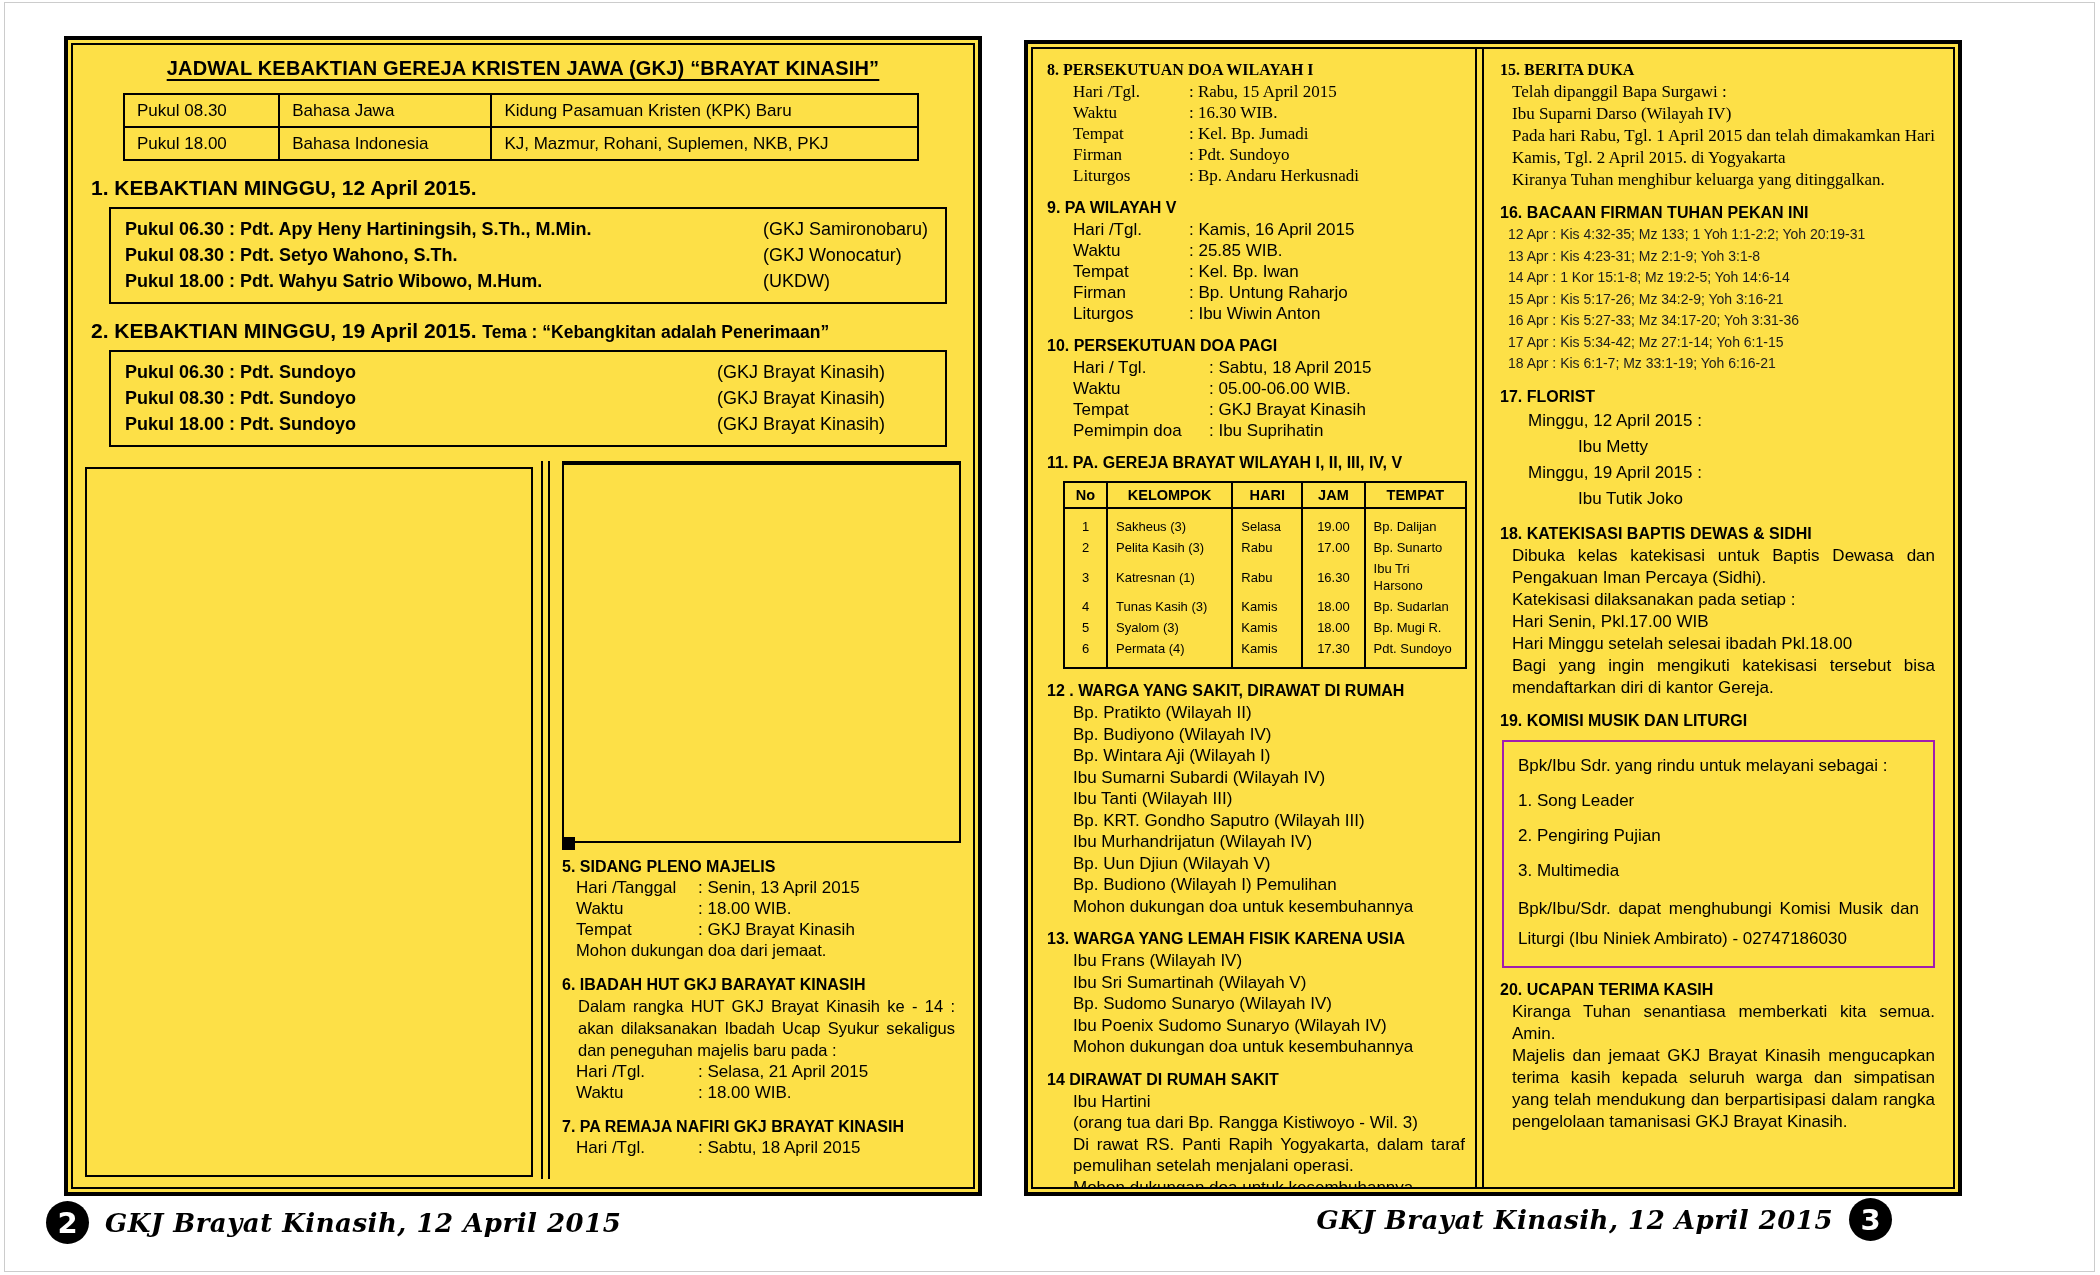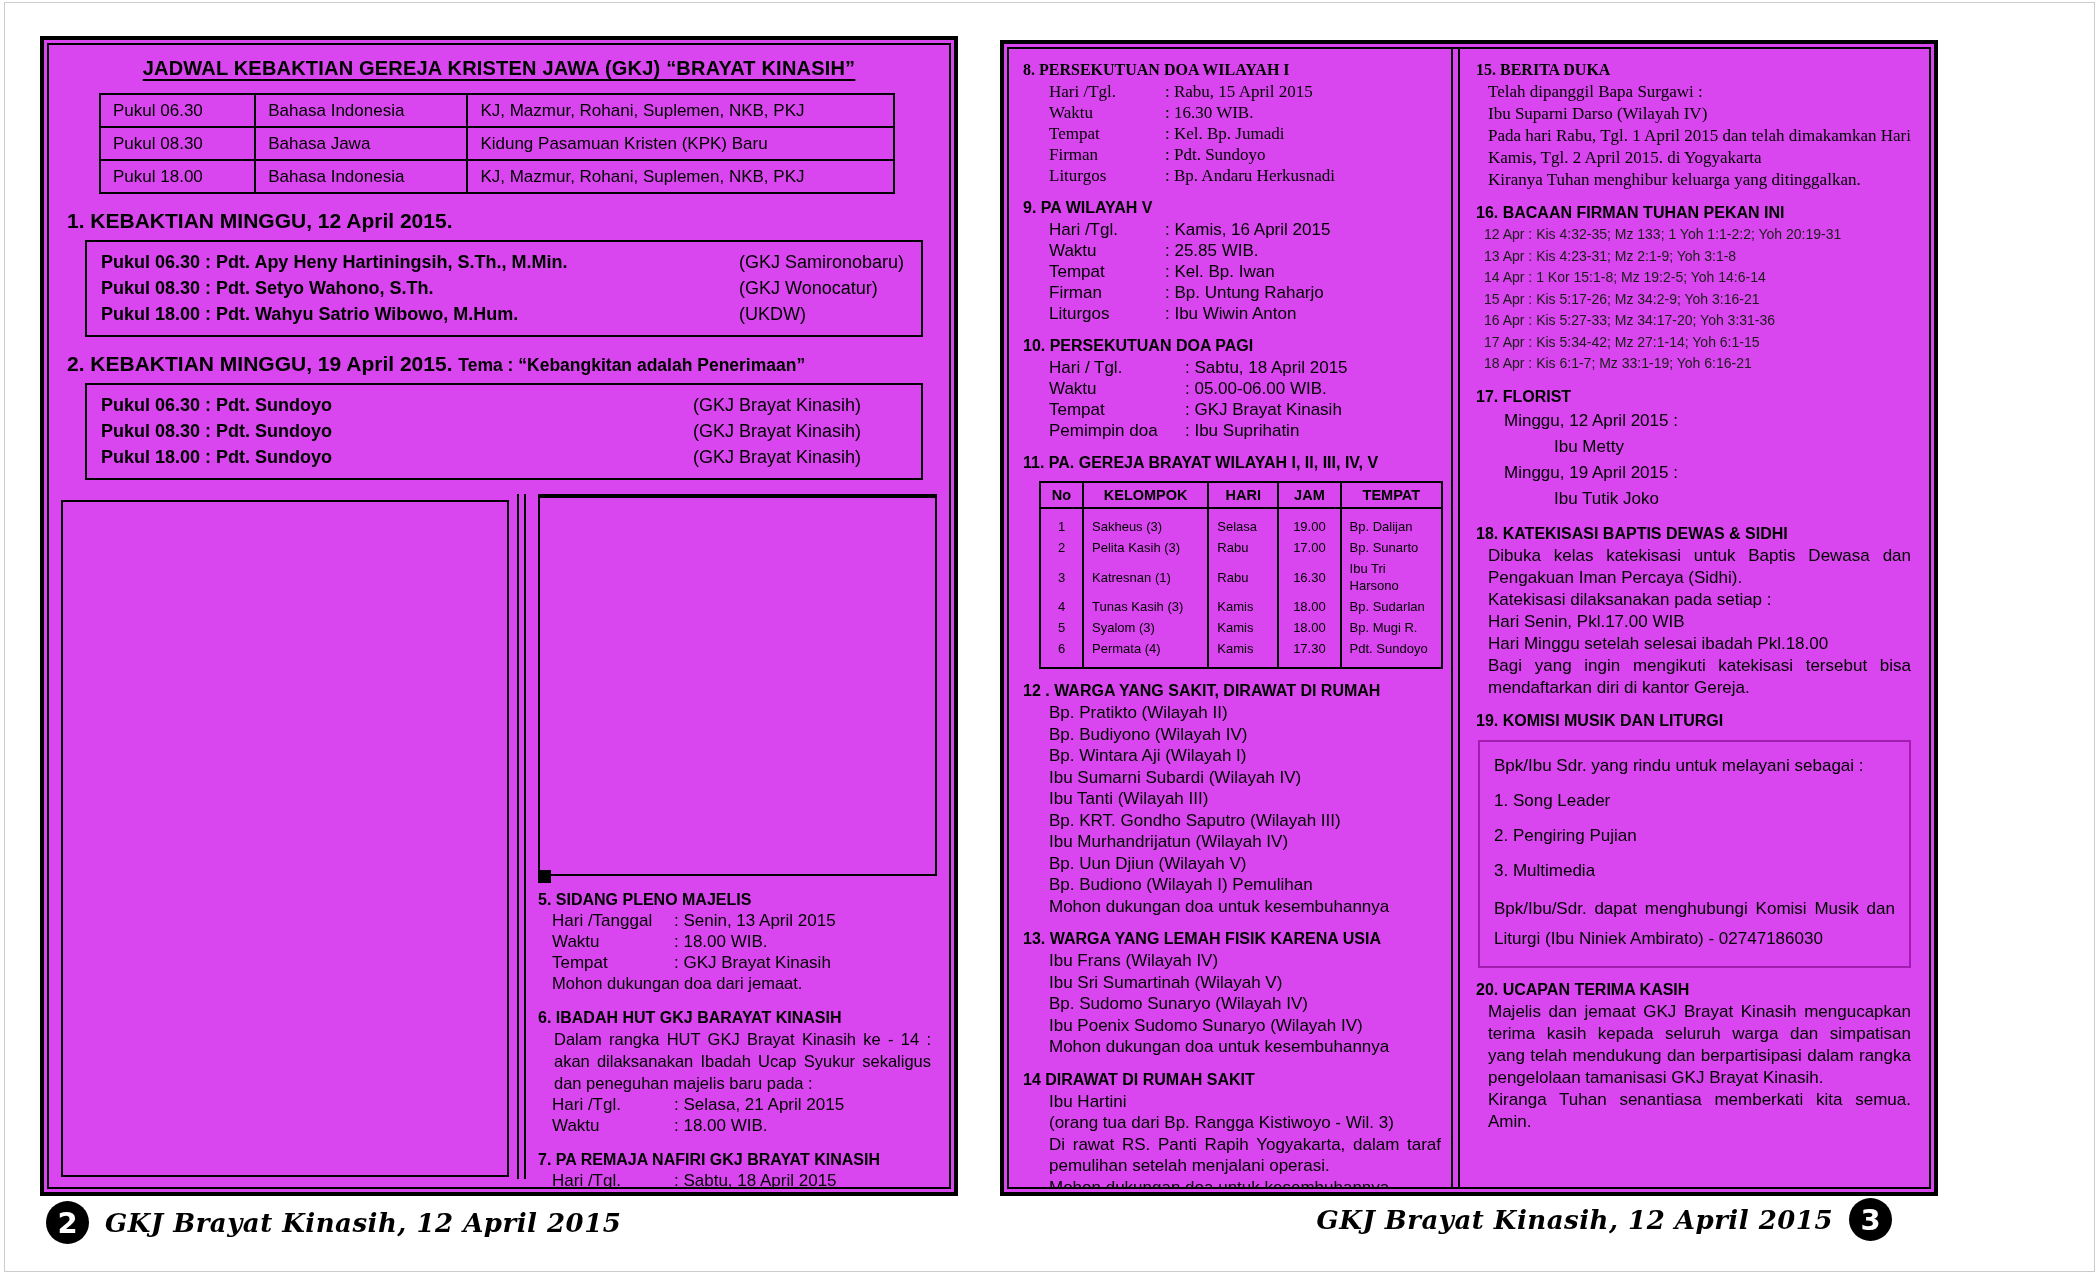--- a/index.html
+++ b/index.html
@@ -3,21 +3,21 @@
 <meta charset="utf-8">
 <style>
   html,body{margin:0;padding:0;}
   body{
     width:2100px;height:1275px;position:relative;background:#ffffff;
     font-family:"Liberation Sans", sans-serif;color:#000;overflow:hidden;
   }
   .scan-edge{position:absolute;left:4px;top:2px;right:5px;bottom:3px;border:1px solid #cccccc;pointer-events:none;}
 
   
-  .page{position:absolute;border:4px solid #000;background:#d946ef;}
+  .page{position:absolute;border:4px solid #000;background:#fde047;margin-left:24px;}
   .page-inner{position:absolute;left:3px;top:3px;right:3px;bottom:3px;border:2px solid #000;overflow:hidden;}
   .page2{left:40px;top:36px;width:910px;height:1152px;}
   .page3{left:1000px;top:40px;width:930px;height:1148px;}
 
   
   .p2-content{position:absolute;inset:0;padding:8px 12px 8px 12px;display:flex;flex-direction:column;}
   .p2-title{text-align:center;font-size:20px;font-weight:bold;letter-spacing:.2px;
     text-decoration:underline;text-decoration-thickness:2px;text-underline-offset:4px;margin-top:4px;}
   table.sched{border-collapse:collapse;margin:13px 42px 0 38px;font-size:17px;table-layout:fixed;}
   table.sched td{border:2px solid #000;padding:3px 12px;height:25px;}
@@ -93,25 +93,20 @@
 
 <div class="page page2">
   <div class="page-inner">
     <div class="p2-content">
 
       <div class="p2-title">JADWAL KEBAKTIAN GEREJA KRISTEN JAWA (GKJ) “BRAYAT KINASIH”</div>
 
       <table class="sched">
         <tbody>
           <tr>
-            <td class="sc1">Pukul 06.30</td>
-            <td class="sc2">Bahasa Indonesia</td>
-            <td class="sc3">KJ, Mazmur, Rohani, Suplemen, NKB, PKJ</td>
-          </tr>
-          <tr>
             <td class="sc1">Pukul 08.30</td>
             <td class="sc2">Bahasa Jawa</td>
             <td class="sc3">Kidung Pasamuan Kristen (KPK) Baru</td>
           </tr>
           <tr>
             <td class="sc1">Pukul 18.00</td>
             <td class="sc2">Bahasa Indonesia</td>
             <td class="sc3">KJ, Mazmur, Rohani, Suplemen, NKB, PKJ</td>
           </tr>
         </tbody>
@@ -416,22 +411,22 @@
             <div class="bl">Bpk/Ibu Sdr. yang rindu untuk melayani sebagai :</div>
             <div class="bl">1. Song Leader</div>
             <div class="bl">2. Pengiring Pujian</div>
             <div class="bl">3. Multimedia</div>
             <div class="bljust">Bpk/Ibu/Sdr. dapat menghubungi Komisi Musik dan Liturgi (Ibu Niniek Ambirato) - 02747186030</div>
           </div>
         </div>
 
         <div class="sec">
           <div class="sec-h">20. UCAPAN TERIMA KASIH</div>
+          <div class="rline rjust">Kiranga Tuhan senantiasa memberkati kita semua. Amin.</div>
           <div class="rline rjust">Majelis dan jemaat GKJ Brayat Kinasih mengucapkan terima kasih kepada seluruh warga dan simpatisan yang telah mendukung dan berpartisipasi dalam rangka pengelolaan tamanisasi GKJ Brayat Kinasih.</div>
-          <div class="rline rjust">Kiranga Tuhan senantiasa memberkati kita semua. Amin.</div>
         </div>
       </div>
 
     </div>
   </div>
 </div>
 
 <div class="footer f2">
   <div class="pg-circle">2</div>
   <div class="f-text">GKJ Brayat Kinasih, 12 April 2015</div>

